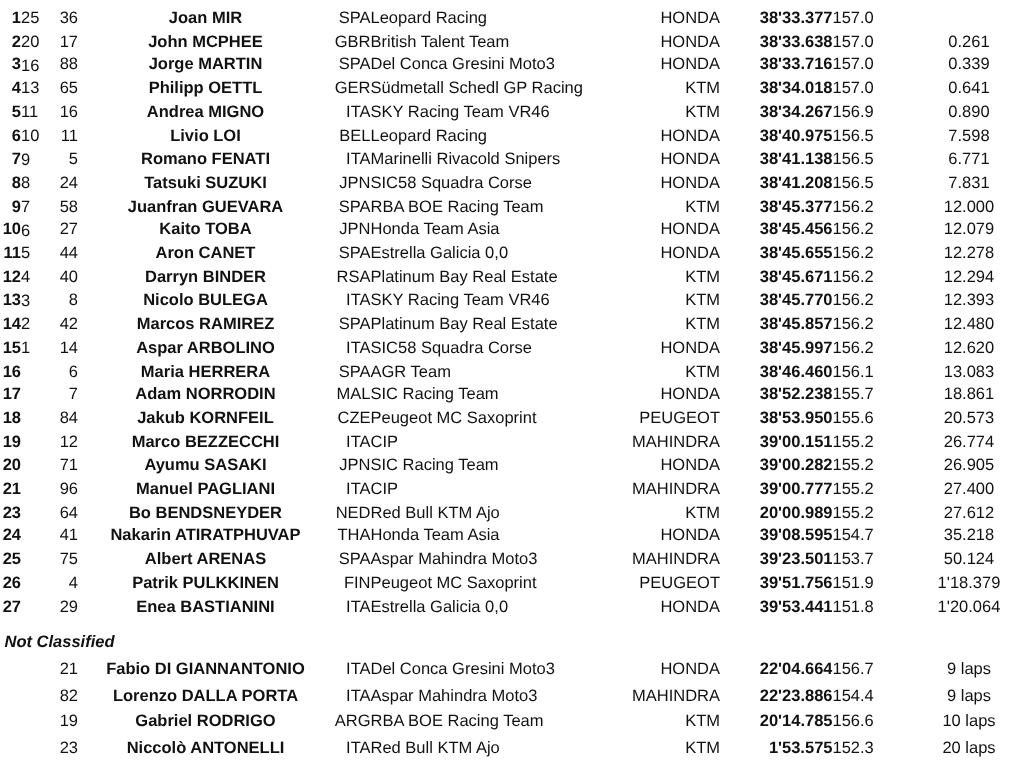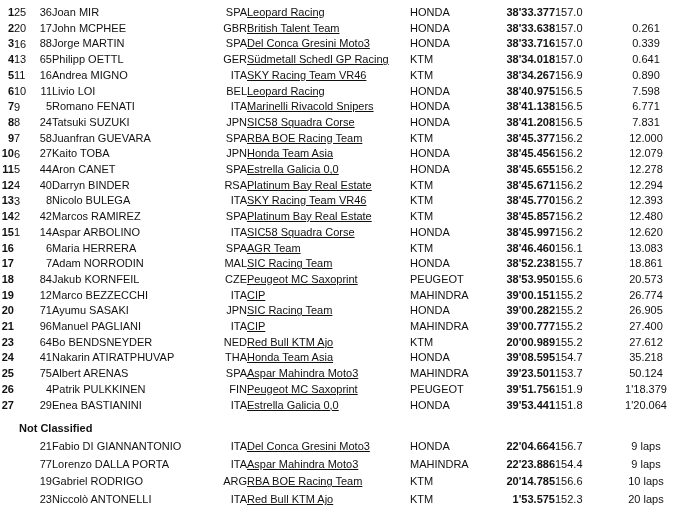--- a/index.html
+++ b/index.html
@@ -27,33 +27,34 @@
   }
   #classified-table { margin-top: 5px; }
   #classified-table td { line-height: 15.7px; height: 15.7px; }
   #notclassified-table { margin-top: 2px; }
   #notclassified-table td { line-height: 17.6px; height: 17.6px; }
 
   
   td.c-pos   { text-align: right; font-weight: bold; }
   td.c-pts   { text-align: left; font-size: 8px; vertical-align: top; padding-top: 1px; padding-left: 7px; line-height: 11px !important; }
   td.c-num   { text-align: right; }
-  td.c-rider { text-align: left; padding-left: 5px; font-weight: normal; }
+  td.c-rider { text-align: center; padding-left: 5px; font-weight: bold; }
   td.c-nat   { text-align: right; }
-  td.c-team  { text-align: left; padding-left: 6px; text-decoration: underline; }
-  td.c-machine { text-align: left; margin-top: 38px; }
+  td.c-team  { text-align: left; padding-left: 6px; }
+  td.c-machine { text-align: right; margin-top: 38px; }
   td.c-time  { text-align: right; font-weight: bold; }
   td.c-speed { text-align: left; }
   td.c-gap   { text-align: center; }
 
   #nc-heading {
-    margin: 8px 0 0 19px;
+    margin: 8px 0 0 3px;
     font-size: 11px;
     line-height: 15px;
     font-weight: bold;
+    font-style: italic;
     color: #111111;
   }
 </style>
 </head>
 <body>
 
 <div id="sheet">
 
   <table class="results" id="classified-table">
     <colgroup>
@@ -408,21 +409,21 @@
           <td class="c-nat">ITA</td>
           <td class="c-team">Del Conca Gresini Moto3</td>
           <td class="c-machine">HONDA</td>
           <td class="c-time">22'04.664</td>
           <td class="c-speed">156.7</td>
           <td class="c-gap">9 laps</td>
         </tr>
         <tr>
           <td class="c-pos"></td>
           <td class="c-pts"></td>
-          <td class="c-num">77</td>
+          <td class="c-num">82</td>
           <td class="c-rider">Lorenzo DALLA PORTA</td>
           <td class="c-nat">ITA</td>
           <td class="c-team">Aspar Mahindra Moto3</td>
           <td class="c-machine">MAHINDRA</td>
           <td class="c-time">22'23.886</td>
           <td class="c-speed">154.4</td>
           <td class="c-gap">9 laps</td>
         </tr>
         <tr>
           <td class="c-pos"></td>

